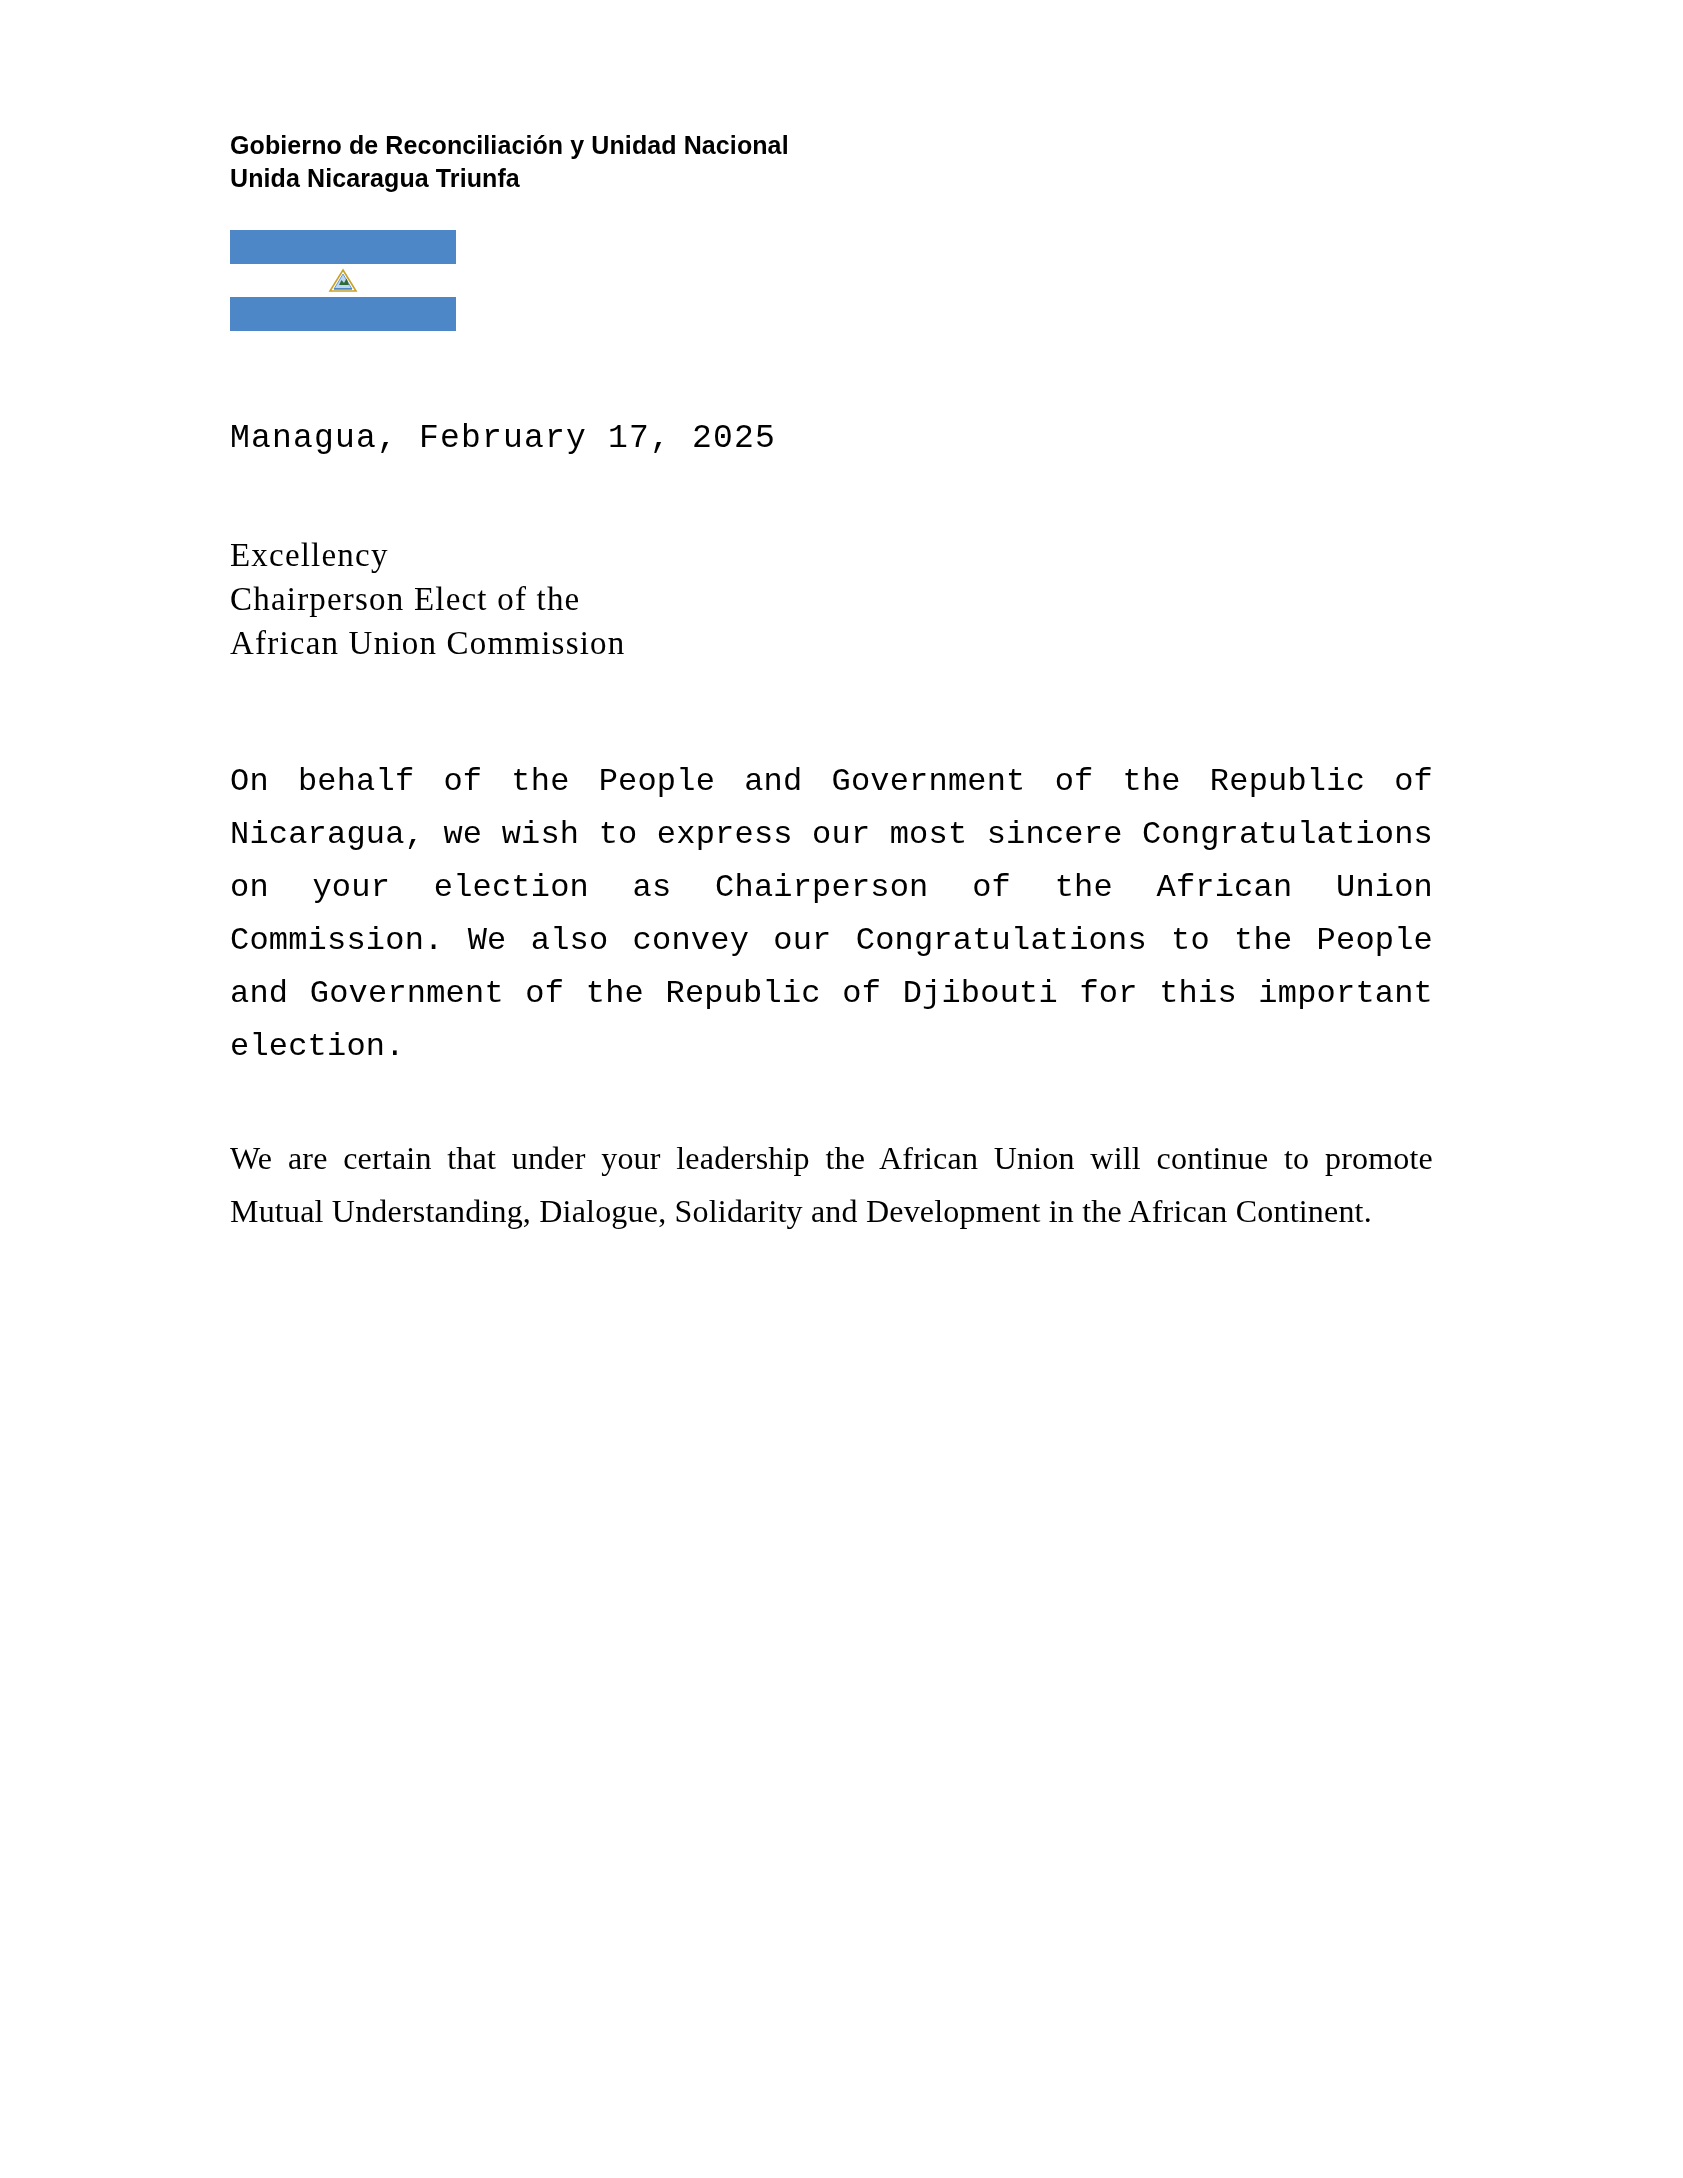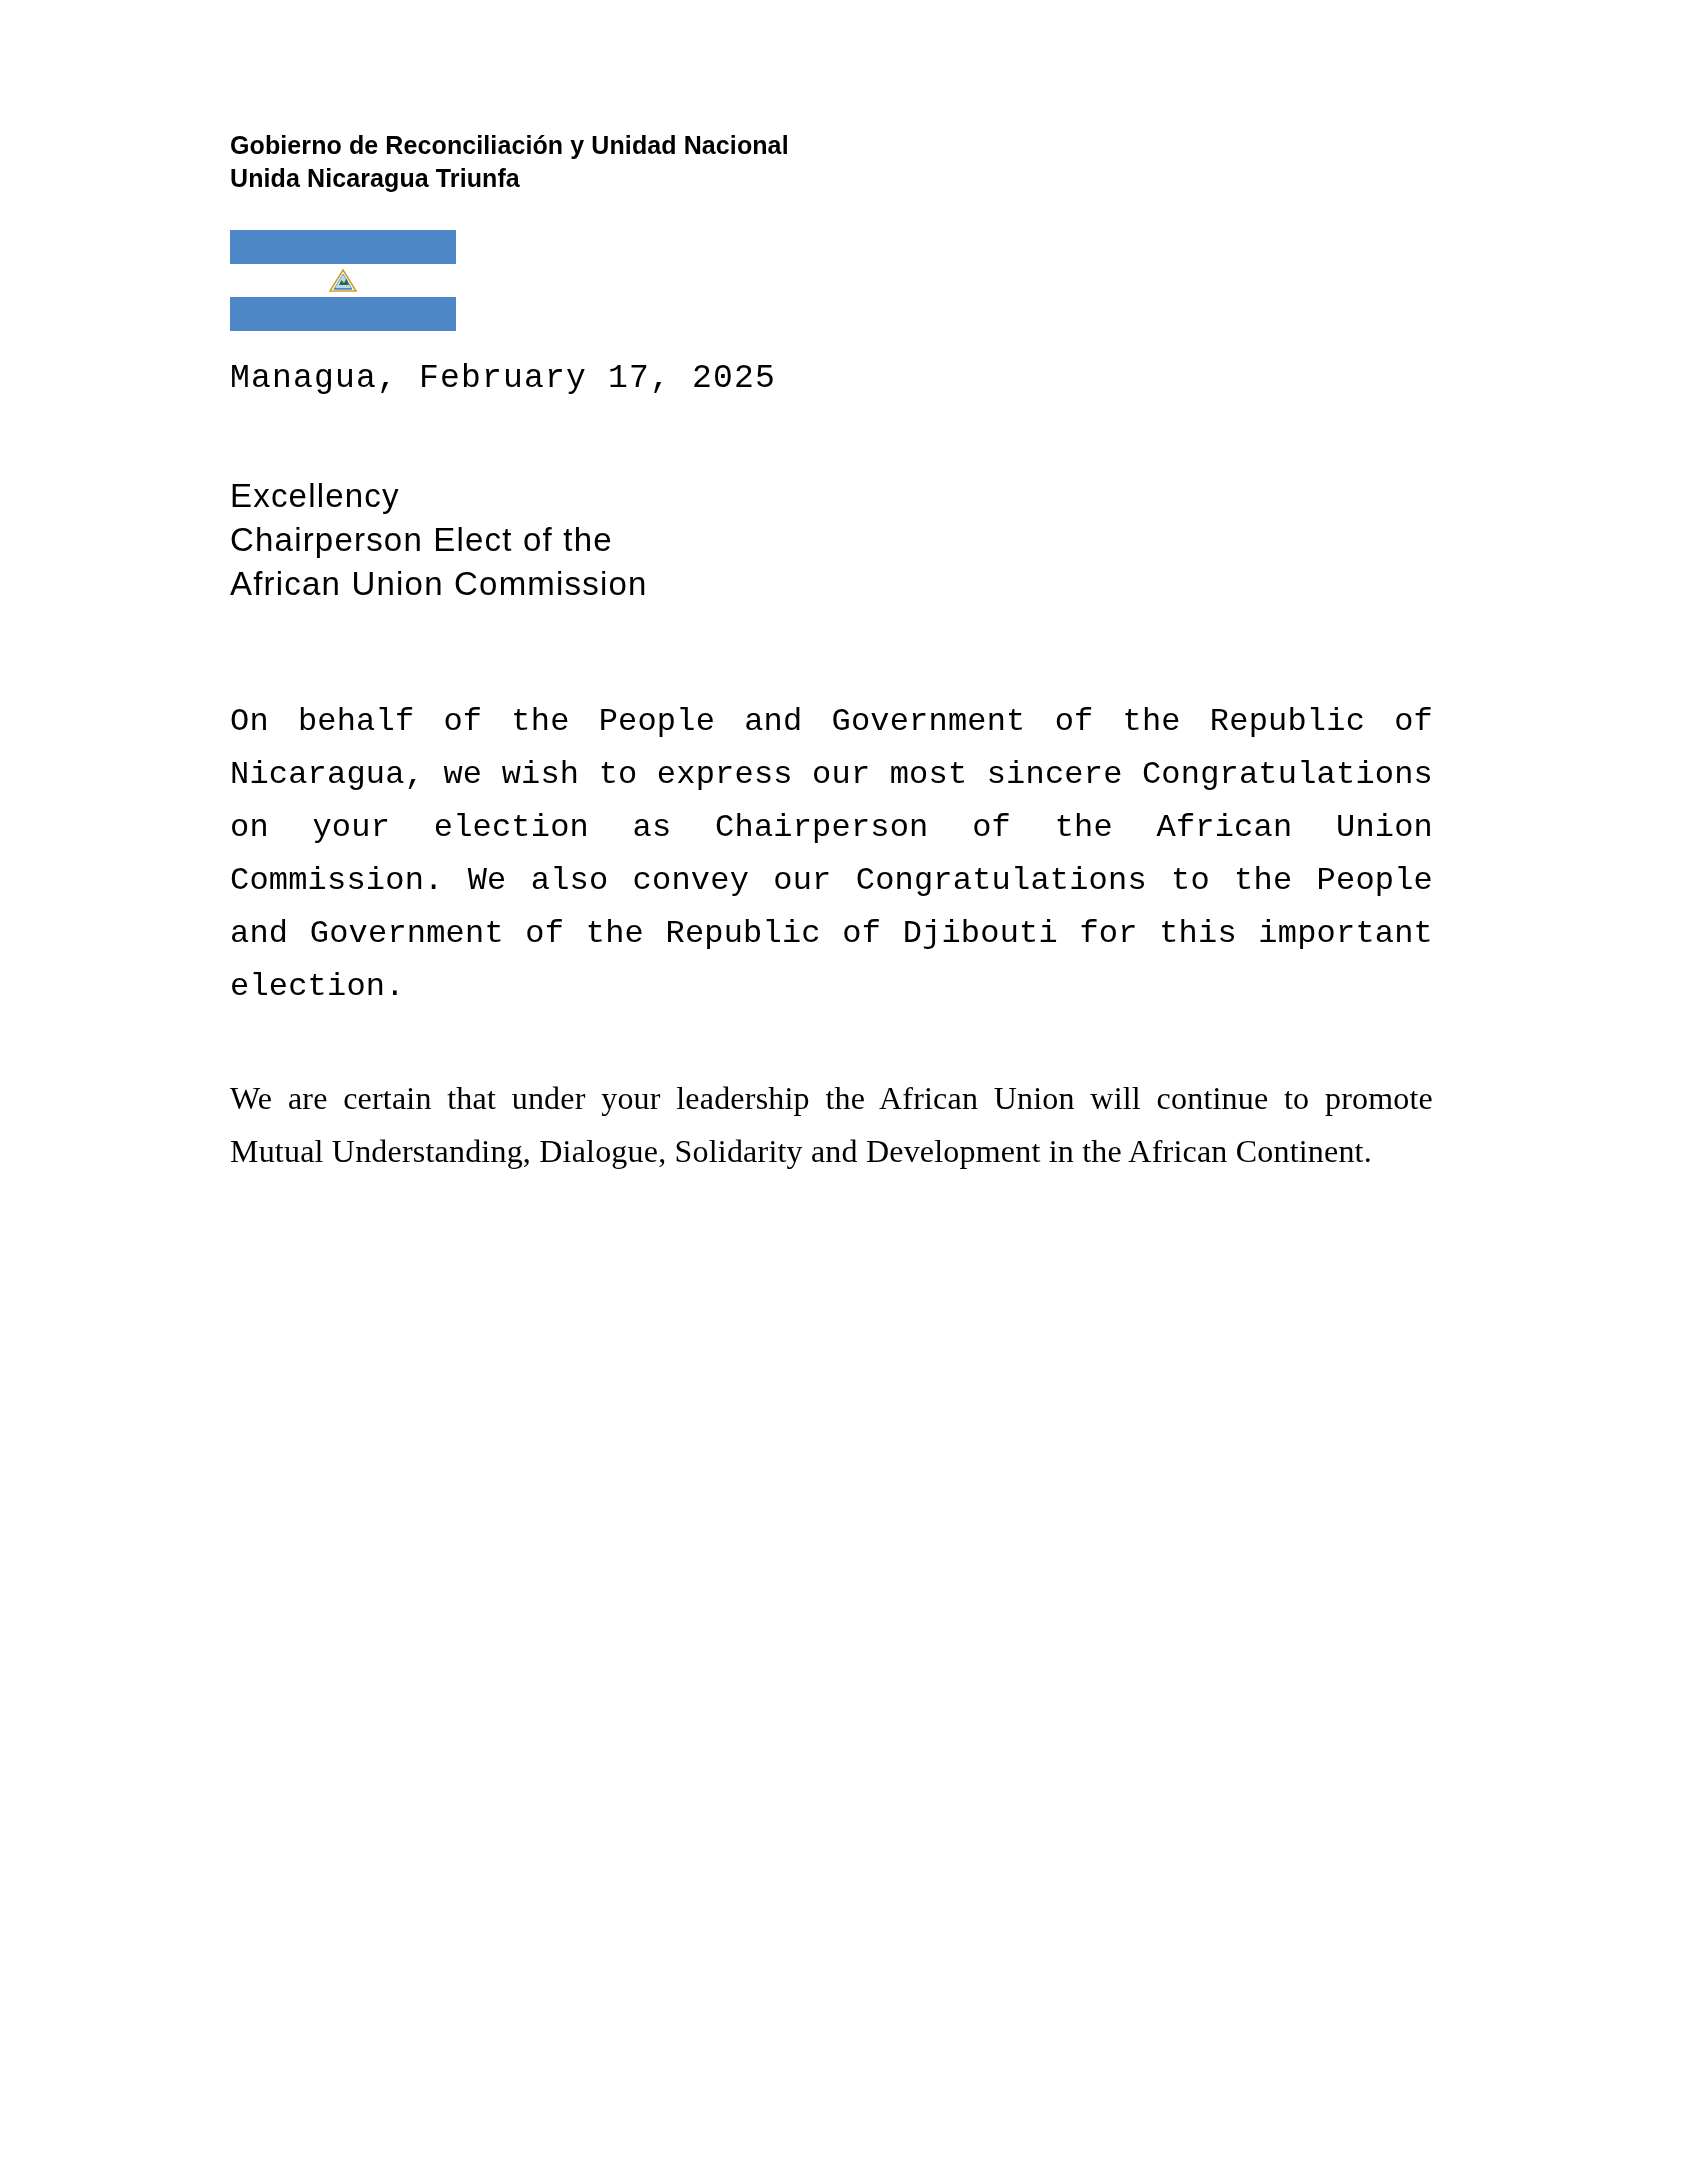--- a/index.html
+++ b/index.html
@@ -60,29 +60,29 @@
   }
   .flag .emblem {
     position: absolute;
     left: 50%;
     top: 50%;
     transform: translate(-50%, -50%);
     width: 30px;
     height: 28px;
   }
   .date {
-    margin-top: 29px;
+    margin-top: 89px;
     font-family: "Liberation Mono", "DejaVu Sans Mono", monospace;
     font-size: 33px;
     letter-spacing: 1.2px;
     white-space: nowrap;
   }
   .addressee {
     margin-top: 77px;
-    font-family: Liberation Sans, sans-serif;
+    font-family: Liberation Serif, serif;
     font-size: 33px;
     line-height: 1.33;
     letter-spacing: 1.2px;
   }
   .addressee div { white-space: nowrap; }
   .salutation {
     margin-top: 61px;
     font-family: "Liberation Mono", "DejaVu Sans Mono", monospace;
     font-size: 33px;
     letter-spacing: 1.2px;

